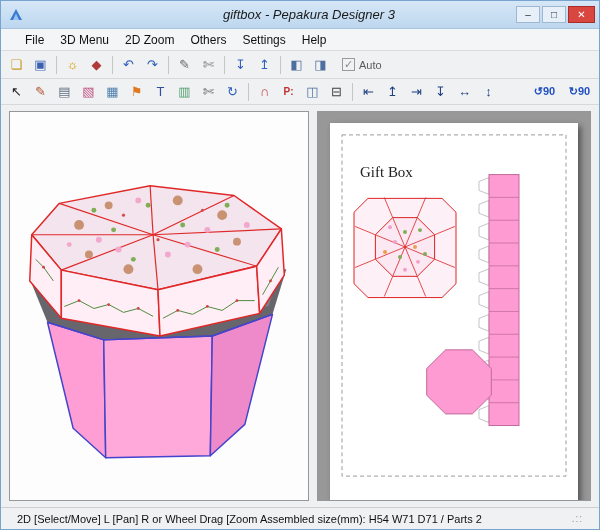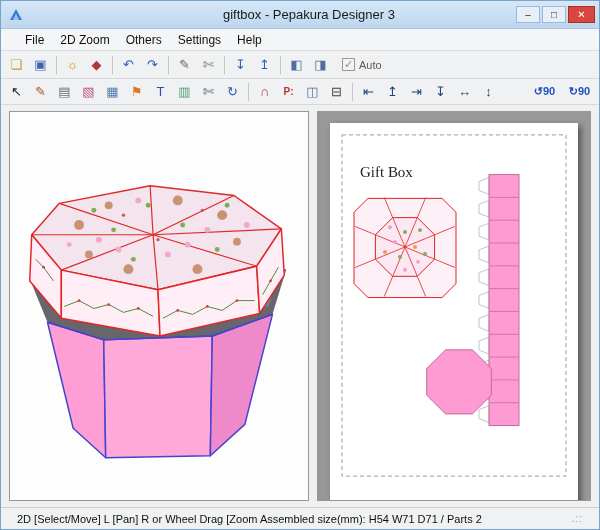--- a/index.html
+++ b/index.html
@@ -7,21 +7,21 @@
     font-family:"Liberation Sans", sans-serif; background:#fff; }
   .window { width:600px; height:530px; border:1px solid #76a4cf;
     background:#eef0f2; display:flex; flex-direction:column; }
 
   
   .titlebar { height:28px; background:linear-gradient(#d6e7f7,#bdd7ef);
     display:flex; align-items:center; position:relative;
     border-bottom:1px solid #a8c4de; flex:0 0 auto; }
   .app-icon { width:16px; height:16px; margin-left:7px; z-index:2; }
   .title-text { position:absolute; left:18px; right:0; text-align:center;
-    font-size:13px; color:#1a1a1a; }
+    font-size:13px; color:#1a1a1a;font-style:italic; }
   .win-buttons { margin-left:auto; display:flex; align-items:center;
     margin-right:4px; z-index:2; }
   .win-btn { width:24px; height:17px; font-size:10px; display:flex;
     align-items:center; justify-content:center; border:1px solid #9db8d0;
     background:#e7f0f8; margin-left:2px; color:#333; cursor:default; }
   .win-btn.close { background:#d9453f; border-color:#a82c28; color:#fff; width:27px; }
 
   
   .menubar { height:22px; background:#f4f5f6; display:flex; align-items:center;
     padding-left:16px; border-bottom:1px solid #dcdcdc; font-size:12px; flex:0 0 auto; }
@@ -78,20 +78,21 @@
     <span class="title-text">giftbox - Pepakura Designer 3</span>
     <div class="win-buttons">
       <span class="win-btn">–</span>
       <span class="win-btn">□</span>
       <span class="win-btn close">✕</span>
     </div>
   </div>
 
   <div class="menubar">
     <span class="menu-item">File</span>
+    <span class="menu-item">3D Menu</span>
     <span class="menu-item">2D Zoom</span>
     <span class="menu-item">Others</span>
     <span class="menu-item">Settings</span>
     <span class="menu-item">Help</span>
   </div>
 
   <div class="toolbar toolbar1">
     <span class="tbtn" style="color: rgb(200, 155, 46);">❏</span>
     <span class="tbtn" style="color: rgb(58, 98, 176);">▣</span>
     <span class="tsep"></span>

